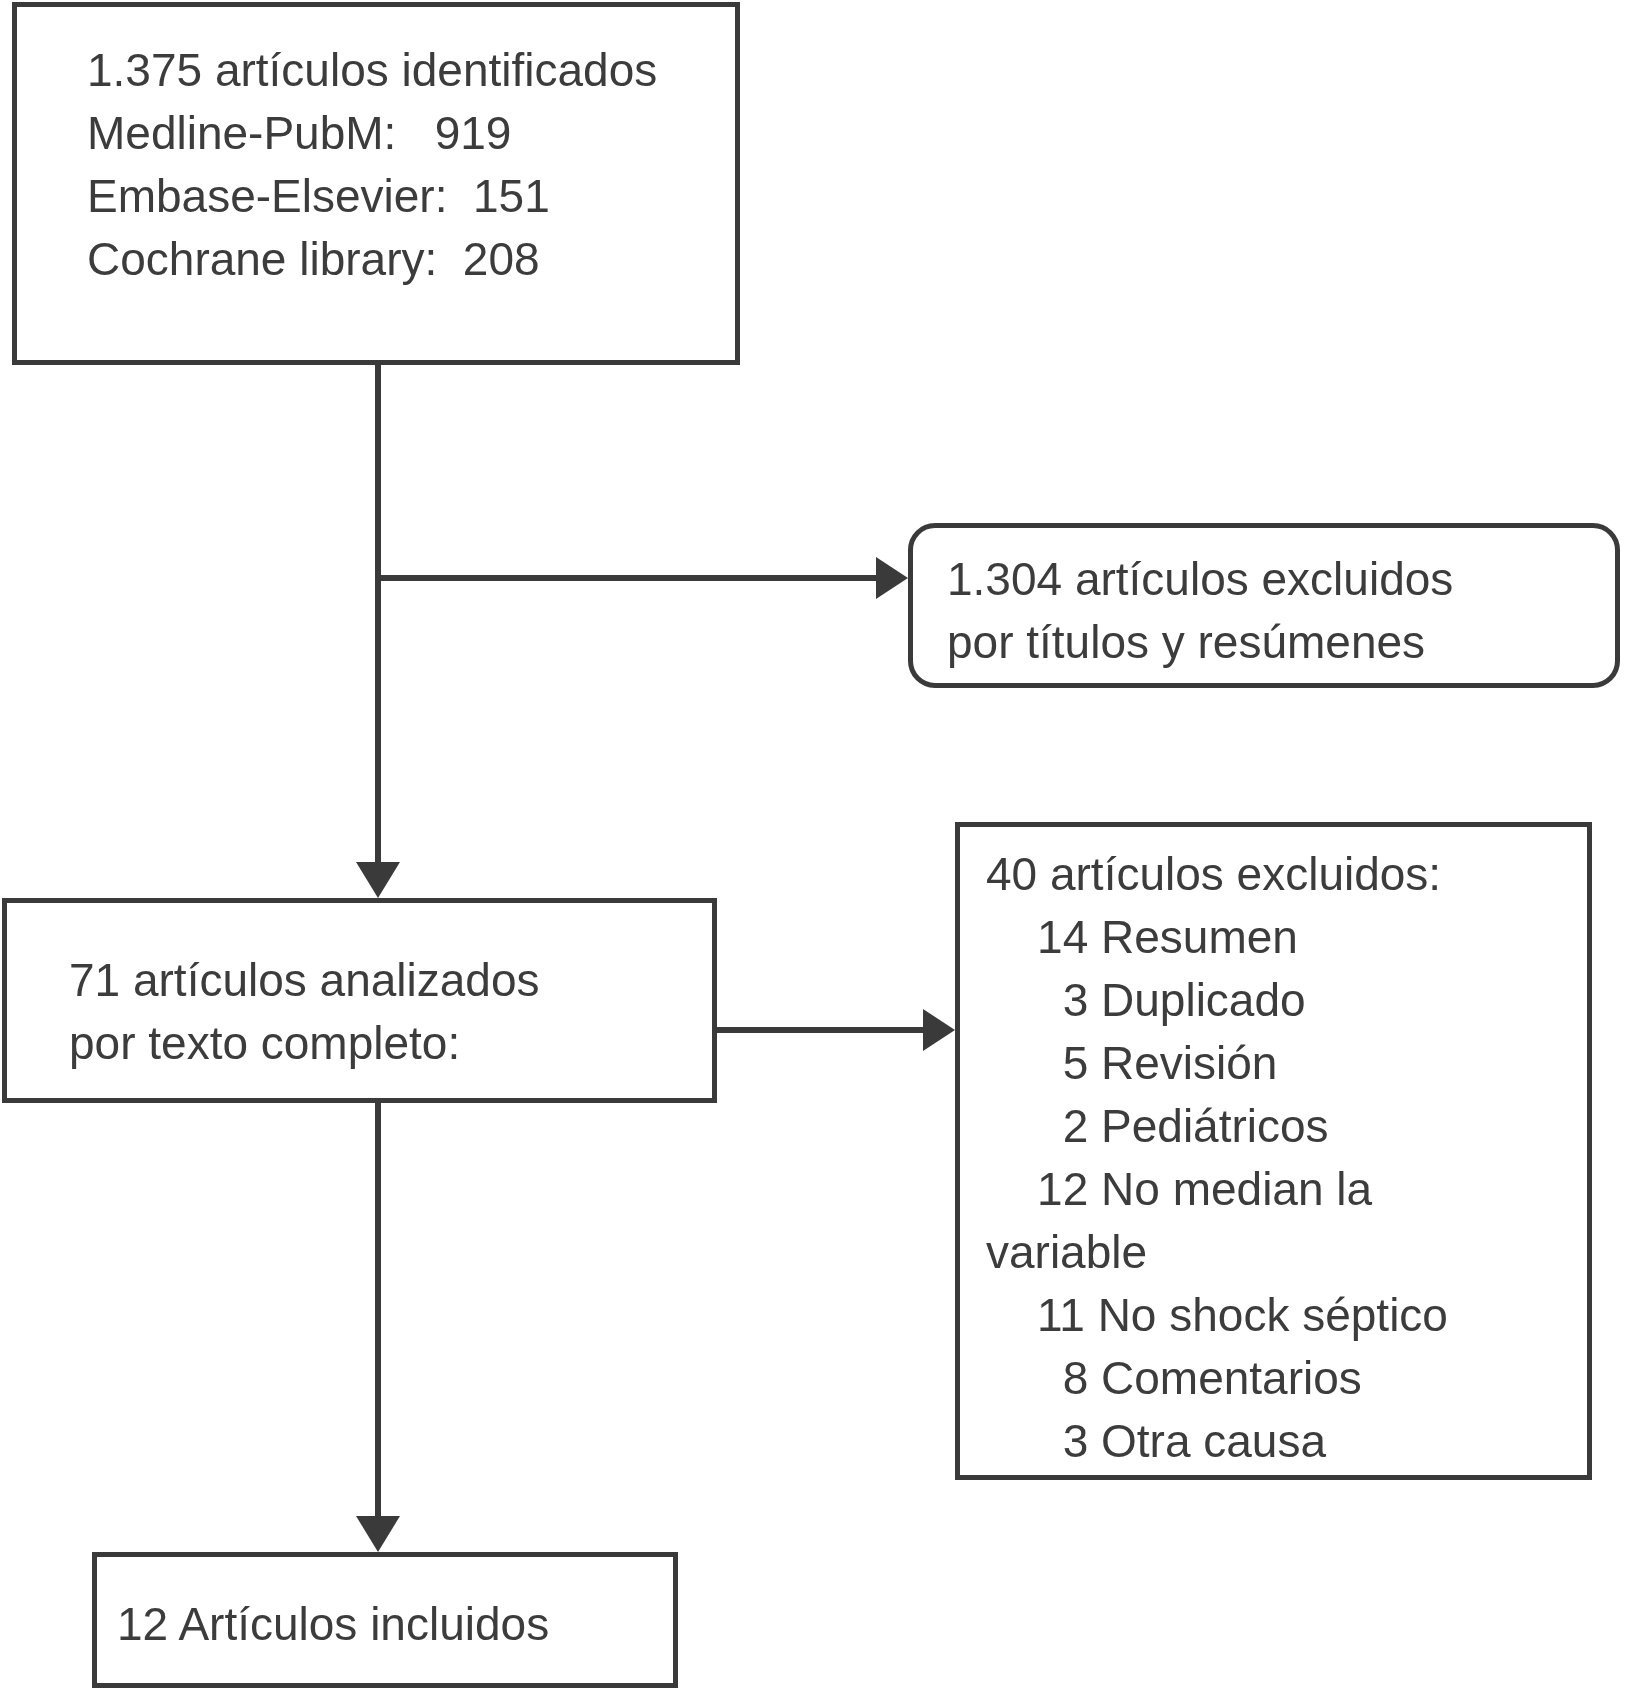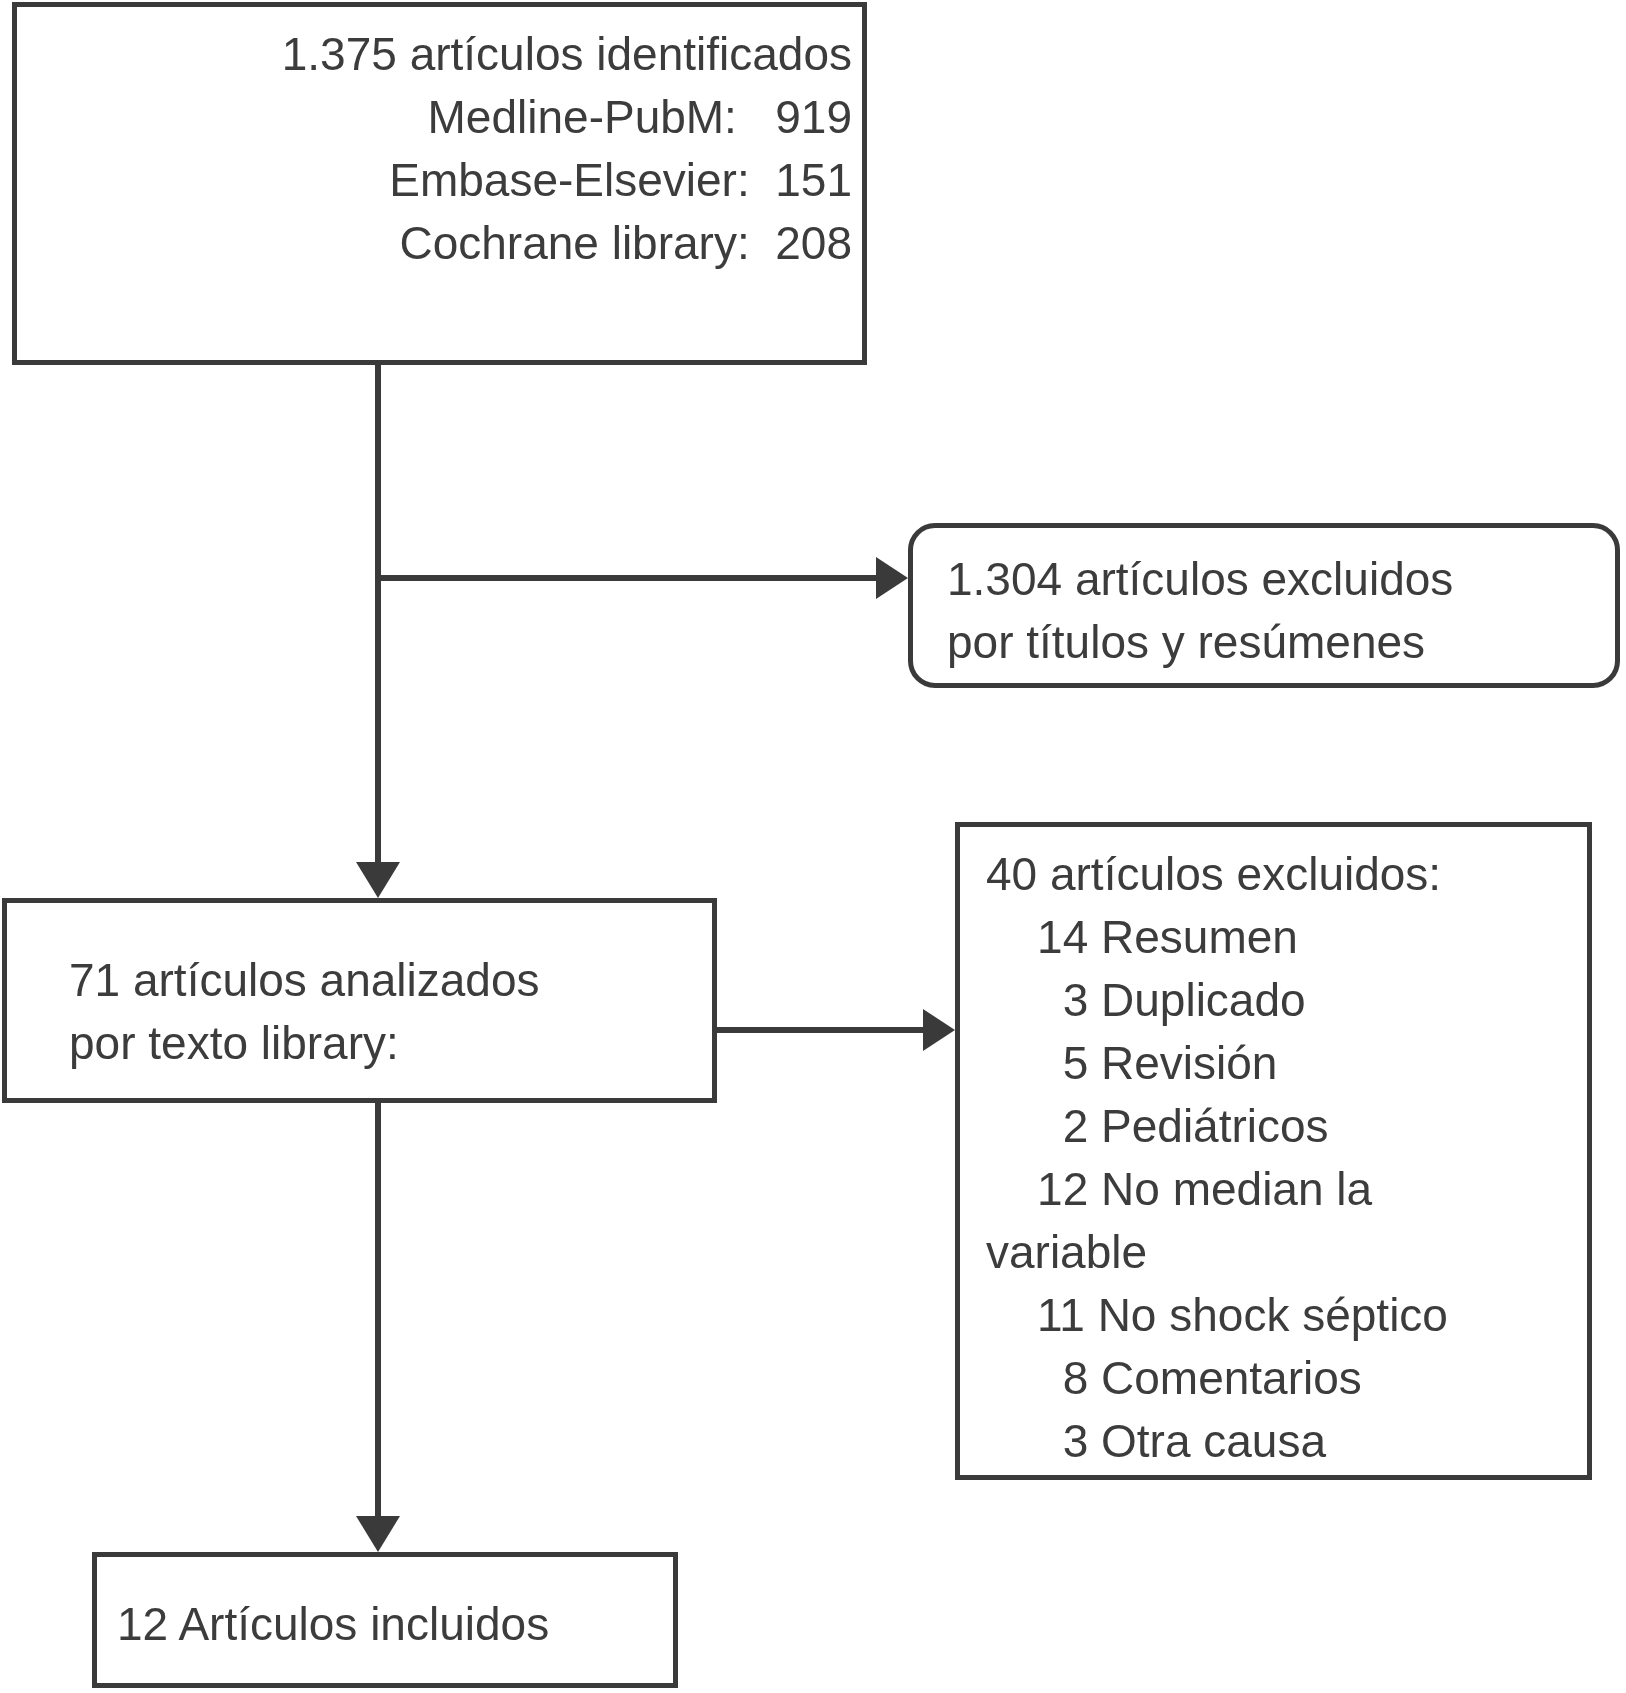--- a/index.html
+++ b/index.html
@@ -22,21 +22,21 @@
     background: #ffffff;
     box-sizing: border-box;
   }
   .box .line {
     white-space: pre;
     font-size: 46px;
     line-height: 63px;
     color: #3c3c3c;
   }
   
-  #box-identified { left: 12px; top: 2px; width: 855px; height: 363px; padding: 16px 10px 0 70px; text-align: right; }
+  #box-identified { left: 12px; top: 2px; width: 728px; height: 363px; padding: 32px 10px 0 70px; }
   
   #box-excluded-titles { left: 908px; top: 523px; width: 712px; height: 165px; padding: 20px 10px 0 34px; border-radius: 27px; }
   
   #box-fulltext { left: 2px; top: 898px; width: 715px; height: 205px; padding: 46px 4px 0 62px; }
   
   #box-excluded-fulltext { left: 955px; top: 822px; width: 637px; height: 658px; padding: 16px 6px 0 26px; }
   
   #box-included { left: 92px; top: 1552px; width: 586px; height: 136px; padding: 36px 10px 0 20px; }
 
   .connector {
@@ -86,21 +86,21 @@
   <div class="connector" id="hline-a"></div>
   <div class="arrowhead arrow-right" id="arrowhead-b"></div>
 
   <div class="box" id="box-excluded-titles">
     <div class="line">1.304 artículos excluidos</div>
     <div class="line">por títulos y resúmenes</div>
   </div>
 
   <div class="box" id="box-fulltext">
     <div class="line">71 artículos analizados</div>
-    <div class="line">por texto library:</div>
+    <div class="line">por texto completo:</div>
   </div>
 
   <div class="connector" id="hline-b"></div>
   <div class="arrowhead arrow-right" id="arrowhead-d"></div>
 
   <div class="box" id="box-excluded-fulltext">
     <div class="line">40 artículos excluidos:</div>
     <div class="line">    14 Resumen</div>
     <div class="line">      3 Duplicado</div>
     <div class="line">      5 Revisión</div>

